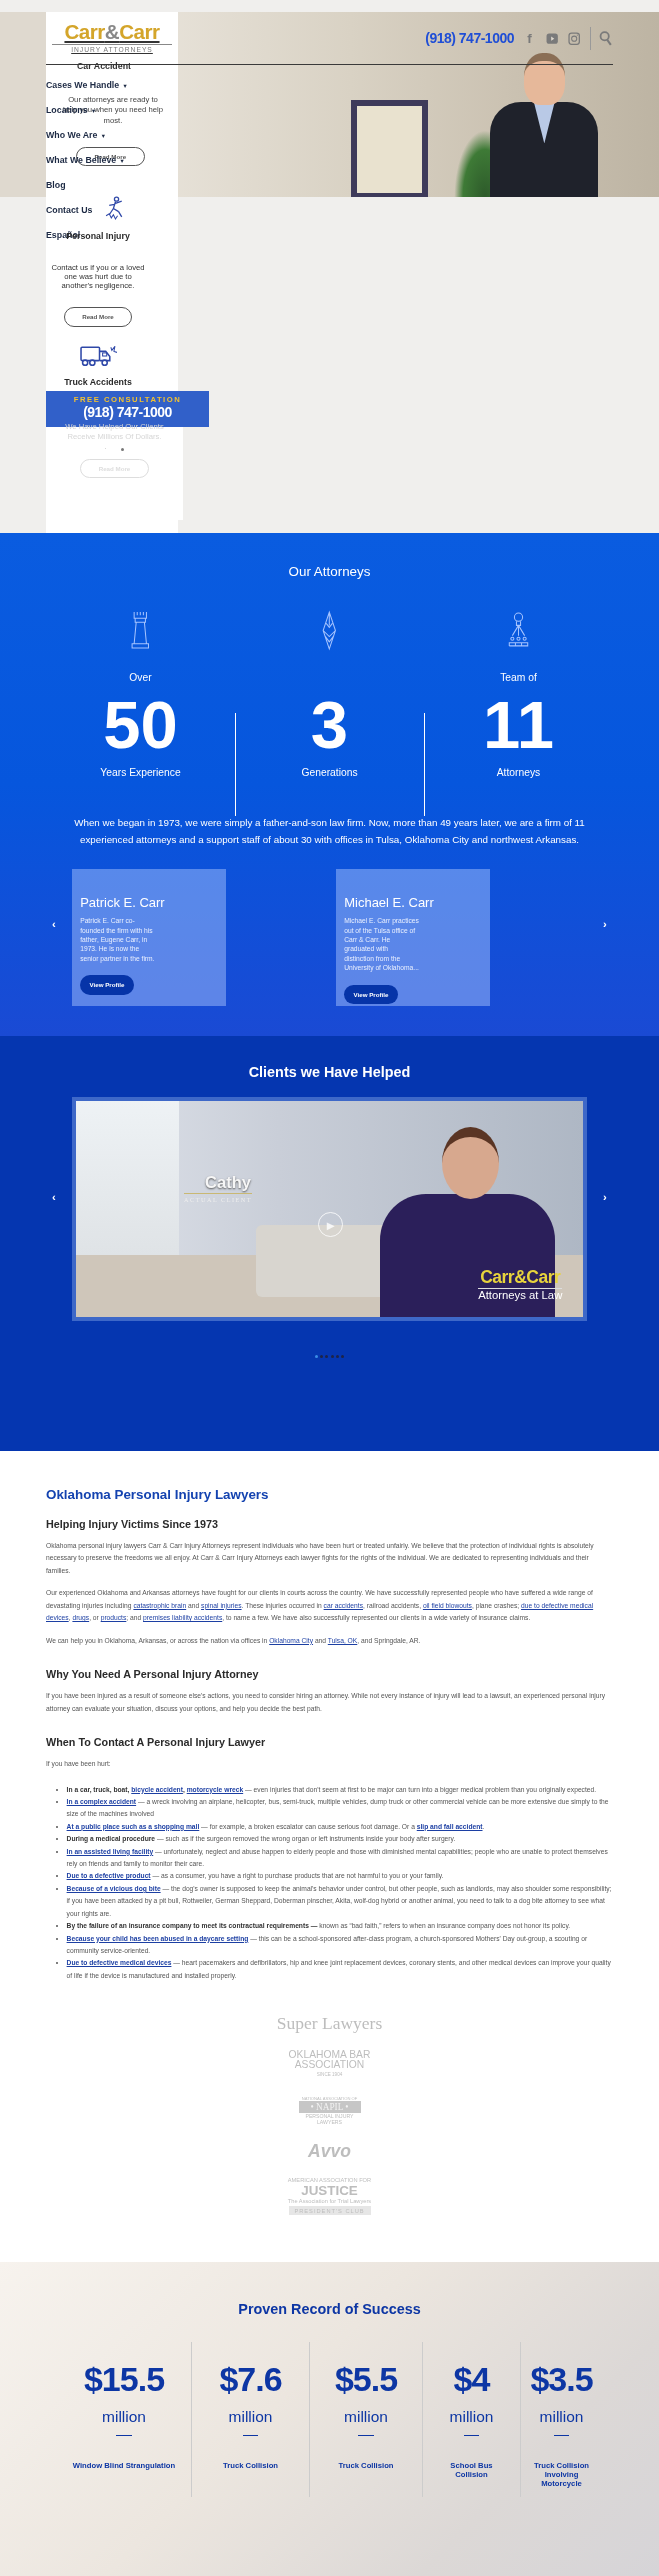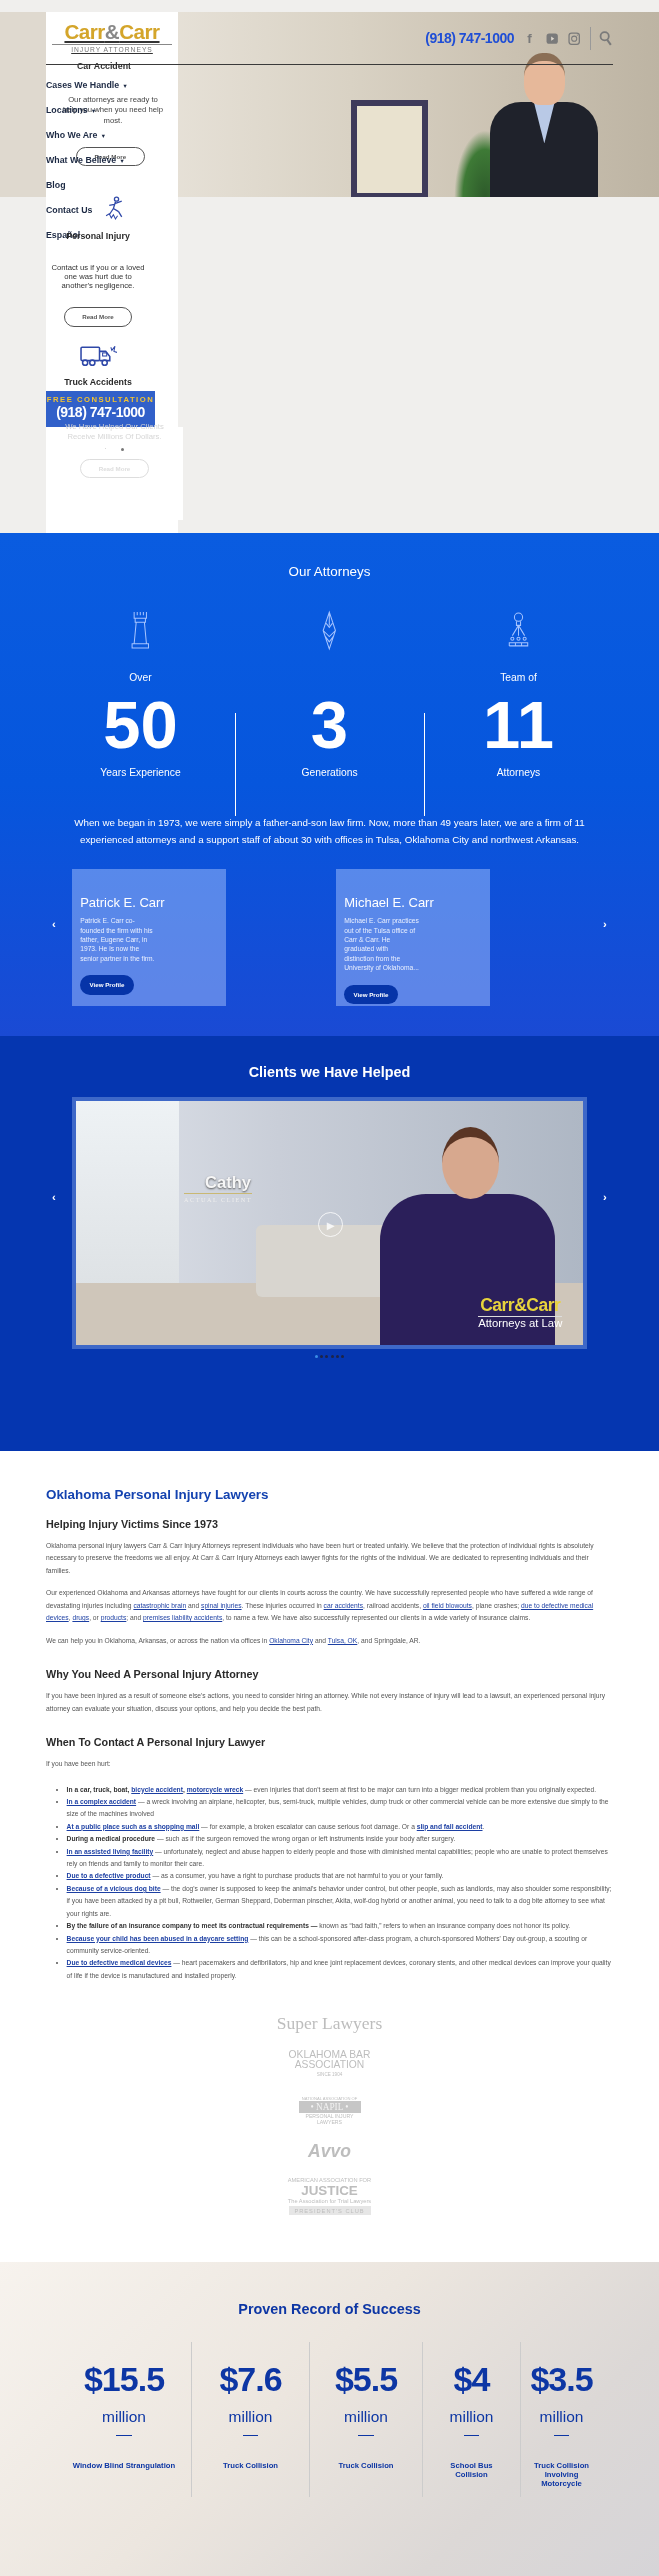--- a/index.html
+++ b/index.html
@@ -40,21 +40,21 @@
   .car-acc { position: absolute; left: 31px; top: -8.2px; font-weight: bold; font-size: 8.8px; color: #333; }
   .card-ghost { position: absolute; left: 15.5px; top: 26px; width: 103px; text-align: center; color: #444; font-size: 7.7px; line-height: 10.3px; }
   .btn-outline { display: inline-block; border: 0.5px solid #555; border-radius: 15.5px; padding: 5.2px 17.5px; font-size: 6.2px; font-weight: bold; color: #555; background: transparent; }
   .ghost-btn { position: absolute; left: 30px; top: 78px; }
   .svc { position: absolute; left: 0; width: 104px; text-align: center; }
   .svc-icon { color: #2f48a8; font-size: 20.6px; line-height: 25px; }
   .svc-title { font-weight: bold; font-size: 8.8px; color: #2b2b2b; margin-top: 5.2px; }
   .svc-desc { margin: 21.6px auto 0; width: 98px; font-size: 7.7px; line-height: 9.3px; color: #333; }
   .svc .btn-outline { margin-top: 16.5px; }
 
-  .consult { position: absolute; left: 46px; top: 391px; width: 109px; height: 36px; background: #3160c9; text-align: center; padding-top: 4.1px; }
+  .consult { position: absolute; left: 46px; top: 391px; width: 163px; height: 36px; background: #3160c9; text-align: center; padding-top: 4.1px; }
   .consult-label { color: #f2c230; font-weight: bold; font-size: 7.7px; letter-spacing: 1.5px; }
   .consult-phone { color: #fff; font-weight: bold; font-size: 14px; letter-spacing: -0.5px; line-height: 16.5px; }
   .faded { position: absolute; left: 46px; top: 427px; width: 137px; height: 93px; background: #fff; text-align: center; }
   .faded-text { color: #d6d6d6; font-size: 7.7px; line-height: 10.3px; padding: 0 13px; margin-top: -5.2px; }
   .faded-dots { margin-top: 5.2px; display: flex; justify-content: center; gap: 15.5px; }
   .faded-dots span { width: 3.1px; height: 3.1px; border-radius: 50%; background: #777; display: inline-block; }
   .faded-dots span:first-child { background: #ccc; width: 1px; height: 1px; }
   .faded .btn-outline { margin-top: 8.2px; border-color: #ddd; color: #ddd; }
 
   
@@ -72,21 +72,21 @@
   .att-card { position: absolute; top: 0; width: 154px; height: 137px; background: rgba(180,205,255,0.45); padding: 26px 8.2px 0 8.2px; }
   .att-card h3 { font-weight: normal; font-size: 13px; }
   .att-card p { margin-top: 6.2px; font-size: 6.7px; line-height: 9.3px; width: 75px; color: #eaf0ff; }
   .btn-dark { display: inline-block; margin-top: 12.4px; background: #0634a8; color: #fff; border-radius: 11.3px; padding: 6.2px 9.3px; font-size: 6.2px; font-weight: bold; }
   .arrow { position: absolute; color: #fff; font-size: 11.3px; font-weight: bold; }
 
   
   .clients { position: relative; height: 206px; background: #0536b0; color: #fff; }
   .clients { height: 415px; }
   .clients-title { text-align: center; padding-top: 28px; font-size: 14.4px; font-weight: bold; }
-  .video { position: absolute; left: 72px; top: 61px; width: 515px; height: 252px; background: #3e68c8; padding: 4.1px; }
+  .video { position: absolute; left: 72px; top: 61px; width: 515px; height: 224px; background: #3e68c8; padding: 4.1px; }
   .video-inner { position: relative; width: 100%; height: 100%; background: linear-gradient(90deg, #dfe3ea 0%, #c9ced8 40%, #aeb7c4 100%); overflow: hidden; }
   .vwindow { position: absolute; left: 0; top: 0; width: 103px; height: 100%; background: linear-gradient(180deg, #eef2f5, #d9dde0); }
   .vsofa { position: absolute; left: 180px; top: 124px; width: 155px; height: 72px; background: #d8d5cf; border-radius: 6.2px; }
   .vrug { position: absolute; left: 0; bottom: 0; width: 100%; height: 62px; background: #cfc6ba; }
   .vperson { position: absolute; left: 304px; top: 15.5px; width: 170px; height: 258px; }
   .vhead { position: absolute; left: 62px; top: 10.3px; width: 57px; height: 72px; border-radius: 50%; background: #d7a88e; border-top: 10.3px solid #5a3524; }
   .vbody { position: absolute; left: 0; top: 77px; width: 175px; height: 165px; background: #2b1f5a; border-radius: 46px 46px 0 0; }
   .vname { position: absolute; left: 129px; top: 72px; font-size: 16.5px; font-weight: bold; color: #f6f6f6; text-shadow: 0 1px 2.1px #555; }
   .vsub { position: absolute; left: 108px; top: 92px; font-size: 6.2px; letter-spacing: 1.5px; color: #eee; font-family: "Liberation Serif", serif; border-top: 0.5px solid #c9b873; padding-top: 2.1px; }
   .vbrand { position: absolute; right: 20.6px; bottom: 15.5px; text-align: center; }

